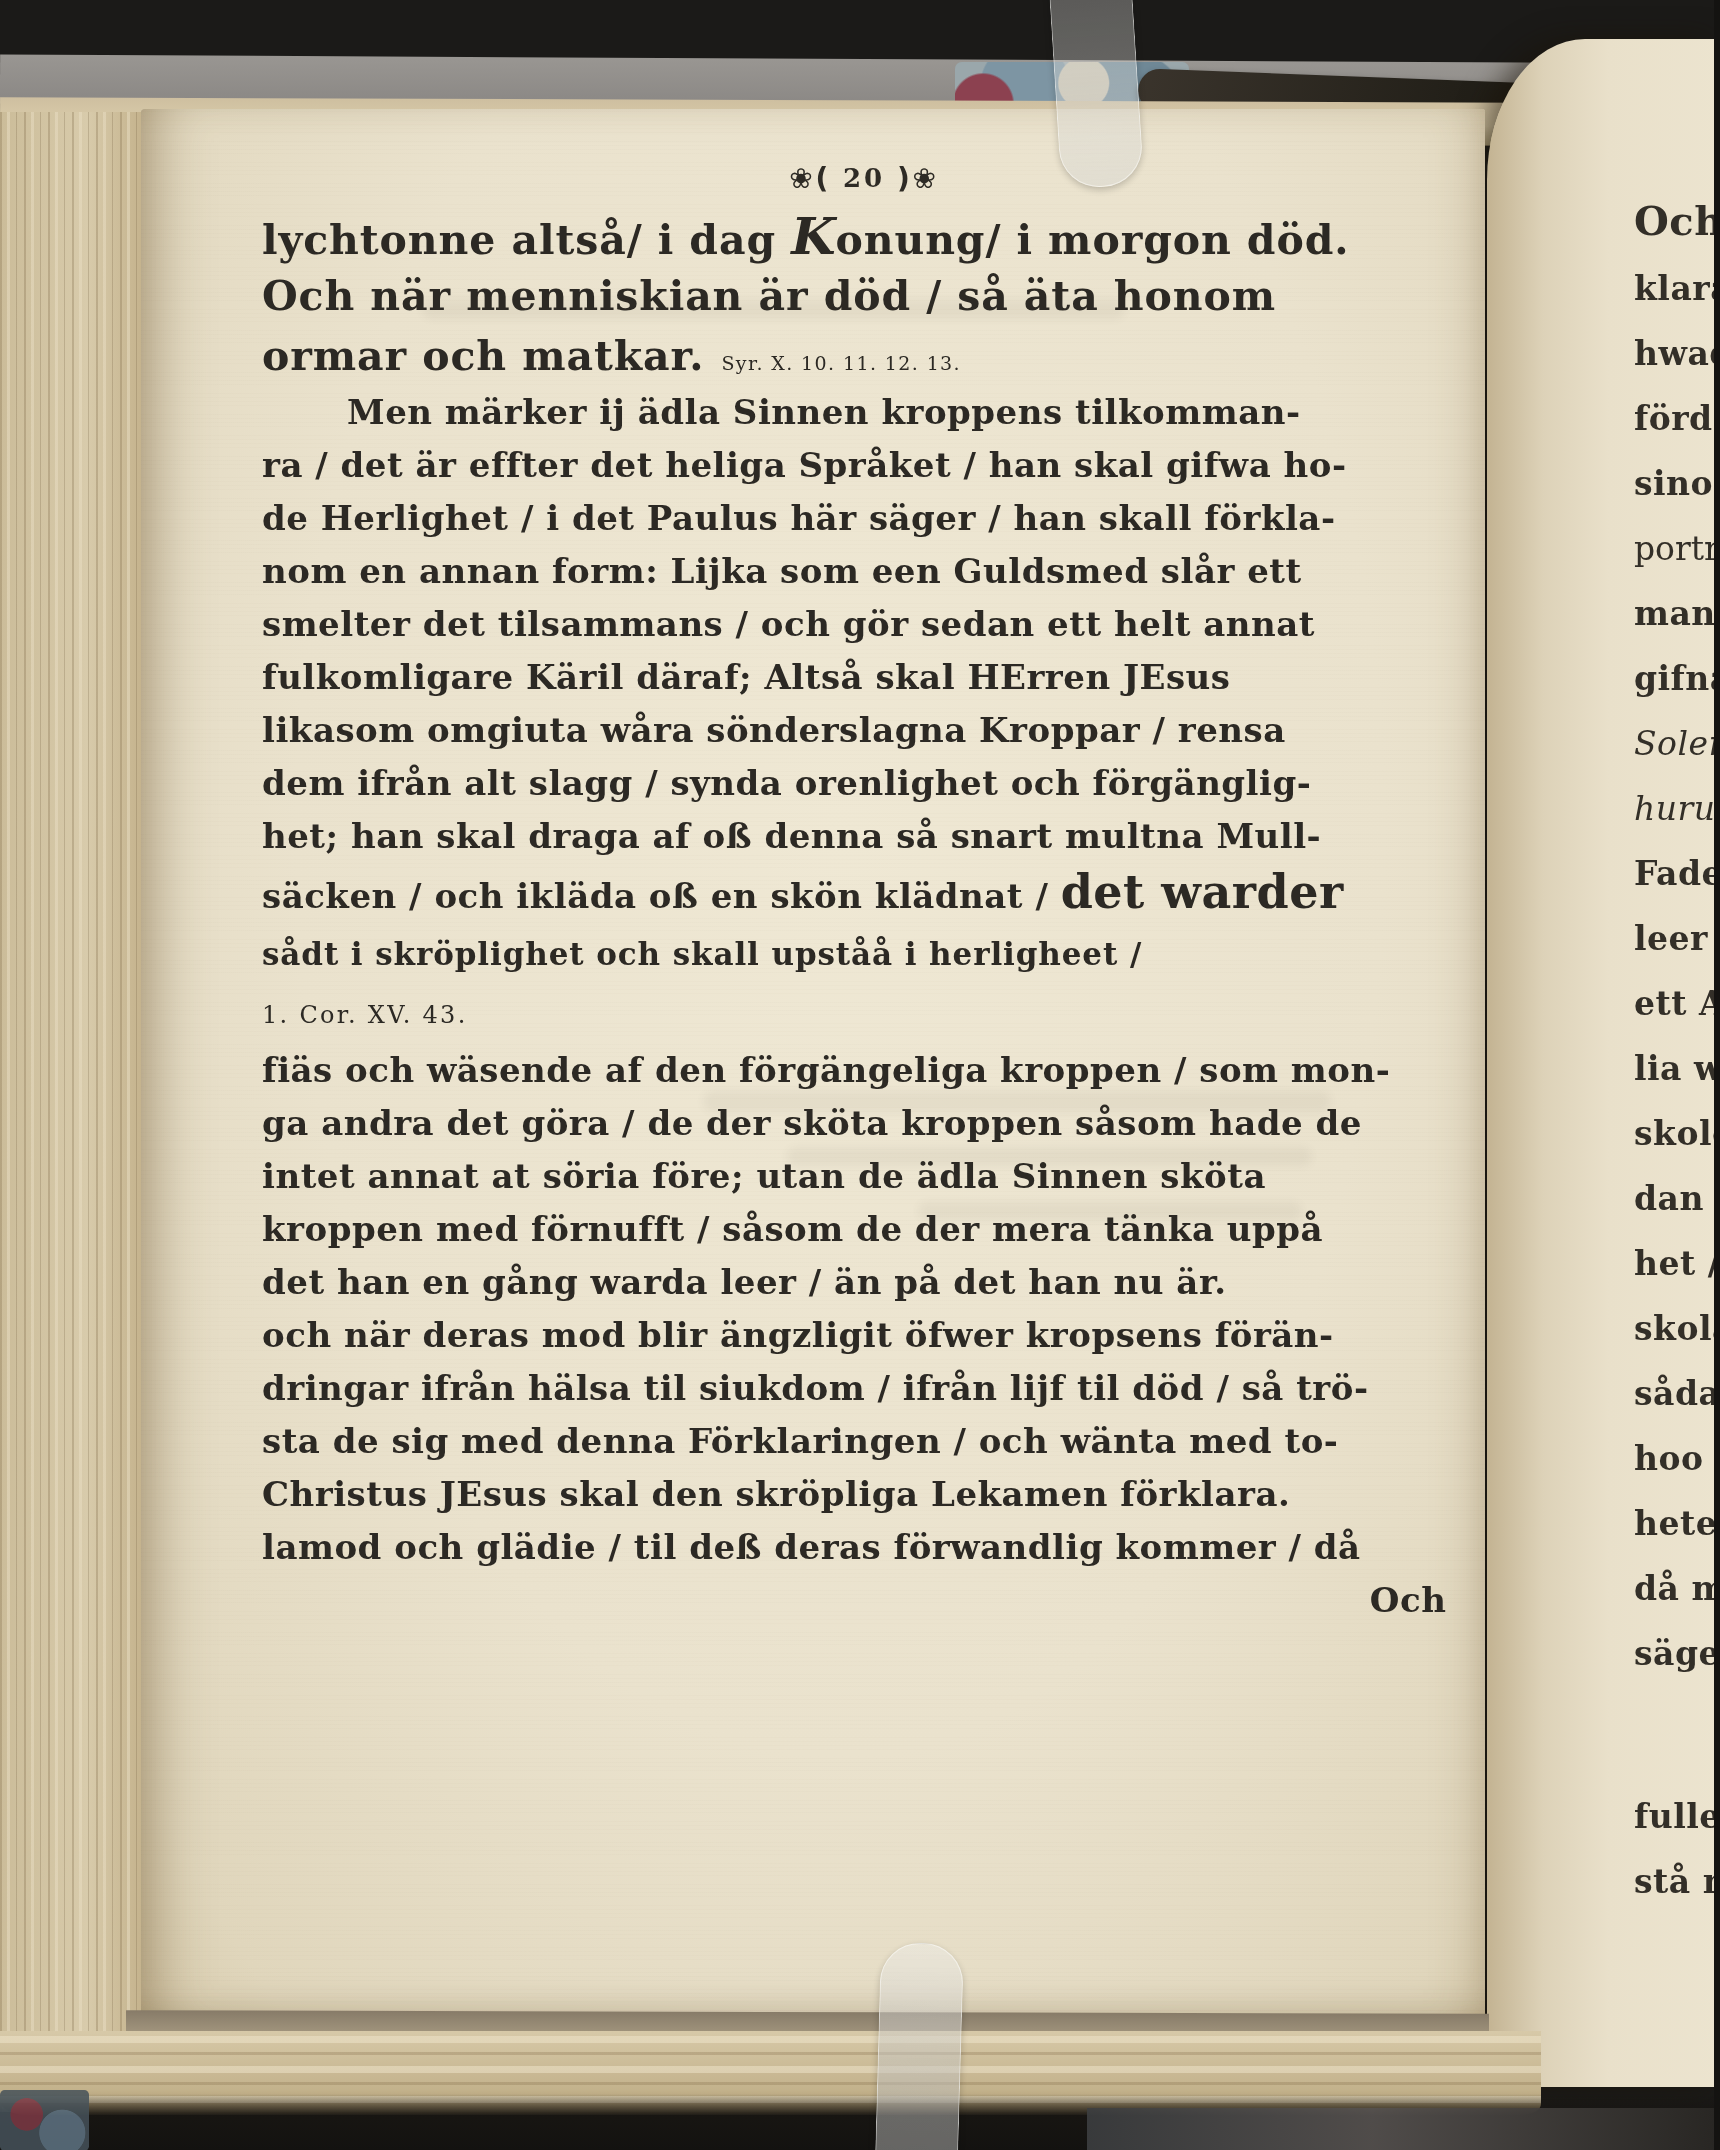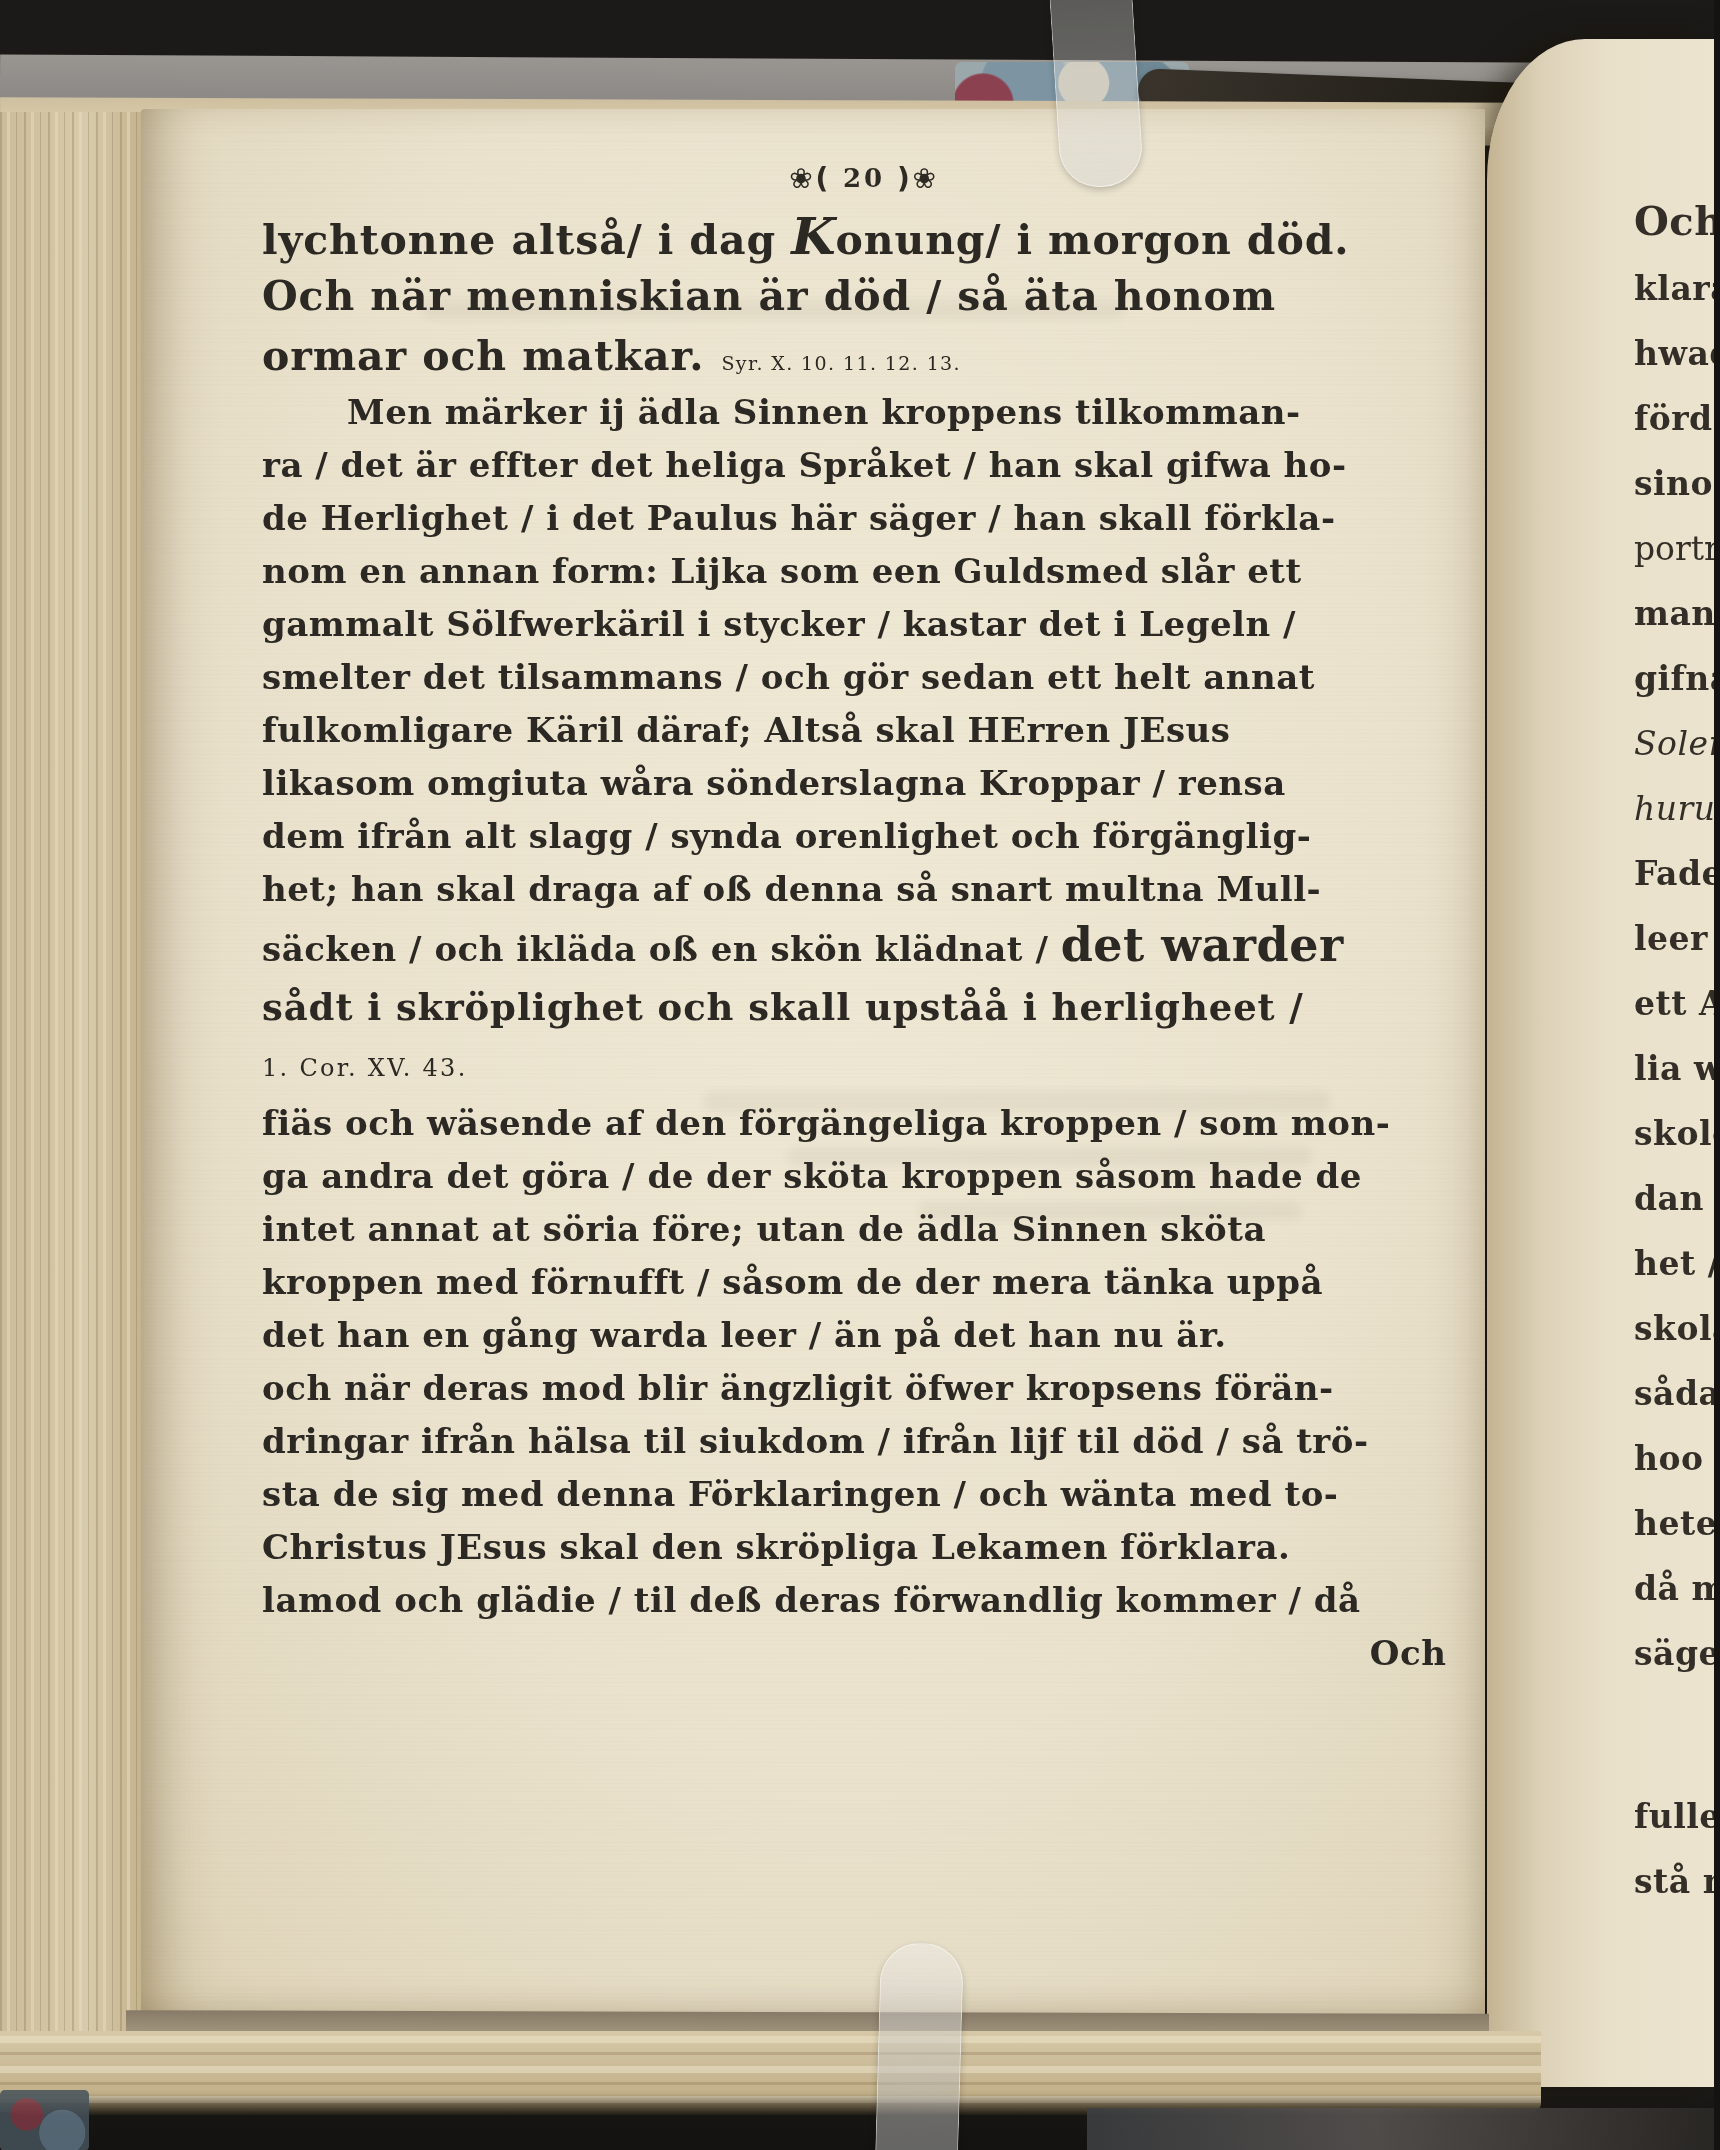--- a/index.html
+++ b/index.html
@@ -76,21 +76,21 @@
   .page-header{position:absolute;left:262px;top:161px;width:1204px;text-align:center;
     font-size:26px;color:#2e2b25;font-weight:bold;letter-spacing:2.8px;}
   .florette{font-family:"DejaVu Sans",sans-serif;font-size:28px;position:relative;top:1.4px;}
   .pagenum{padding:0 12px;font-weight:bold;}
   .text-block{position:absolute;left:262px;top:206px;width:1205px;color:#2c2924;
     font-weight:bold;letter-spacing:0.5px;white-space:nowrap;}
   .row{font-size:34px;height:53px;line-height:53px;}
   .r-display{font-size:41px;height:60px;line-height:60px;letter-spacing:0.9px;}
   .r-mixed{height:59px;line-height:59px;}
   .r-mixed .seg-big{font-size:46px;}
-  .r-display2{font-size:37px;height:64px;line-height:64px;letter-spacing:0.9px;}
+  .r-display2{font-size:31px;height:64px;line-height:64px;letter-spacing:0.9px;}
   .r-citation{font-size:24px;height:58px;line-height:58px;font-weight:normal;letter-spacing:2.3px;}
   .roman{font-weight:normal;letter-spacing:1.4px;font-size:19px;padding-left:17px;}
   .indent{padding-left:85px;}
   .initial{font-size:51px;font-style:italic;letter-spacing:0;}
   .r-catch{text-align:right;padding-right:20.6px;}
   
   .frag{position:absolute;left:1634px;top:186px;width:197px;color:#332f28;
     font-weight:bold;white-space:nowrap;letter-spacing:0.5px;}
   .frow{font-size:33px;height:65px;line-height:65px;}
   .f-big{font-size:40px;height:70px;line-height:70px;}
@@ -125,21 +125,20 @@
 
   <div class="text-block">
     <div class="row r-display"><span>lychtonne altså/ i dag </span><span class="initial">K</span><span>onung/ i morgon död.</span></div>
     <div class="row r-display">Och när menniskian är död / så äta honom</div>
     <div class="row r-display"><span>ormar och matkar.</span><span class="roman">Syr. X. 10. 11. 12. 13.</span></div>
 
     <div class="row indent">Men märker ij ädla Sinnen kroppens tilkomman-</div>
     <div class="row">ra / det är effter det heliga Språket / han skal gifwa ho-</div>
     <div class="row">de Herlighet / i det Paulus här säger / han skall förkla-</div>
     <div class="row">nom en annan form:  Lijka som een Guldsmed slår ett</div>
-    <div class="row">gammalt Sölfwerkäril i stycker / kastar det i Legeln /</div>
     <div class="row">smelter det tilsammans / och gör sedan ett helt annat</div>
     <div class="row">fulkomligare Käril däraf;  Altså skal HErren JEsus</div>
     <div class="row">likasom omgiuta wåra sönderslagna Kroppar / rensa</div>
     <div class="row">dem ifrån alt slagg / synda orenlighet och förgänglig-</div>
     <div class="row">het; han skal draga af oß denna så snart multna Mull-</div>
 
     <div class="row r-mixed"><span>säcken / och ikläda oß en skön klädnat / </span><span class="seg-big">det warder</span></div>
     <div class="row r-display2">sådt i skröplighet och skall upståå i herligheet /</div>
     <div class="row r-citation">1. Cor. XV. 43.</div>
 

